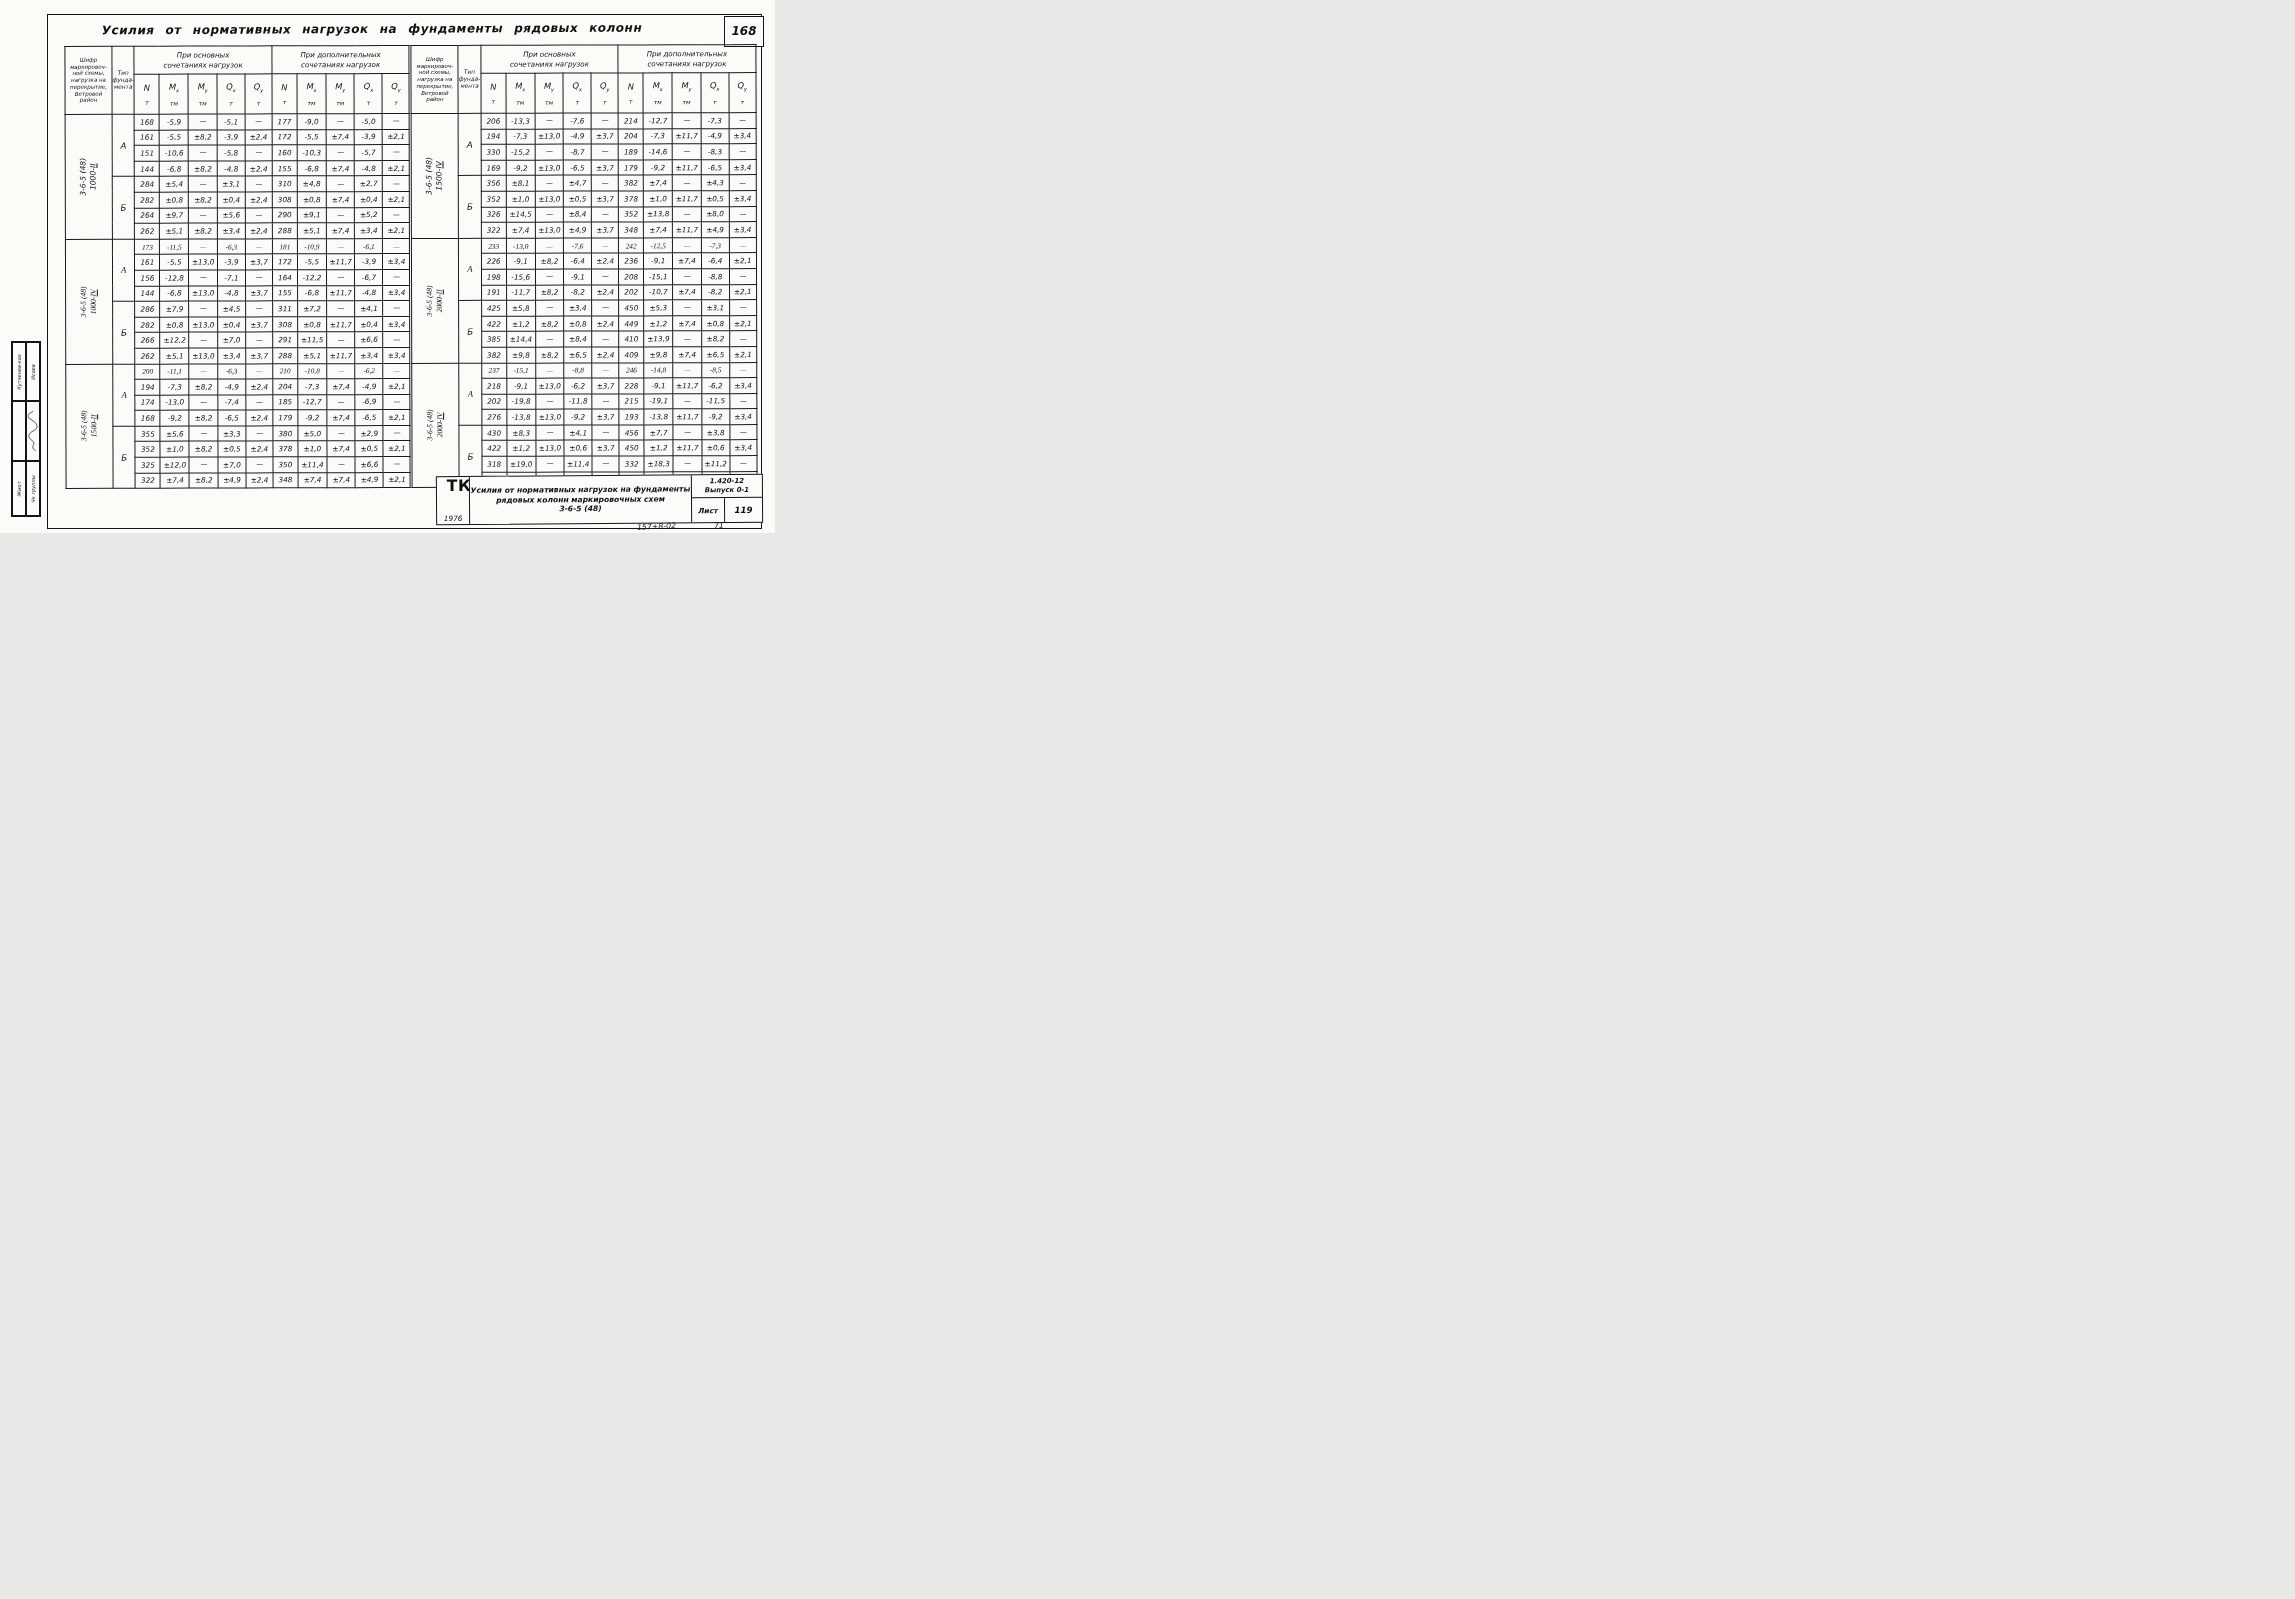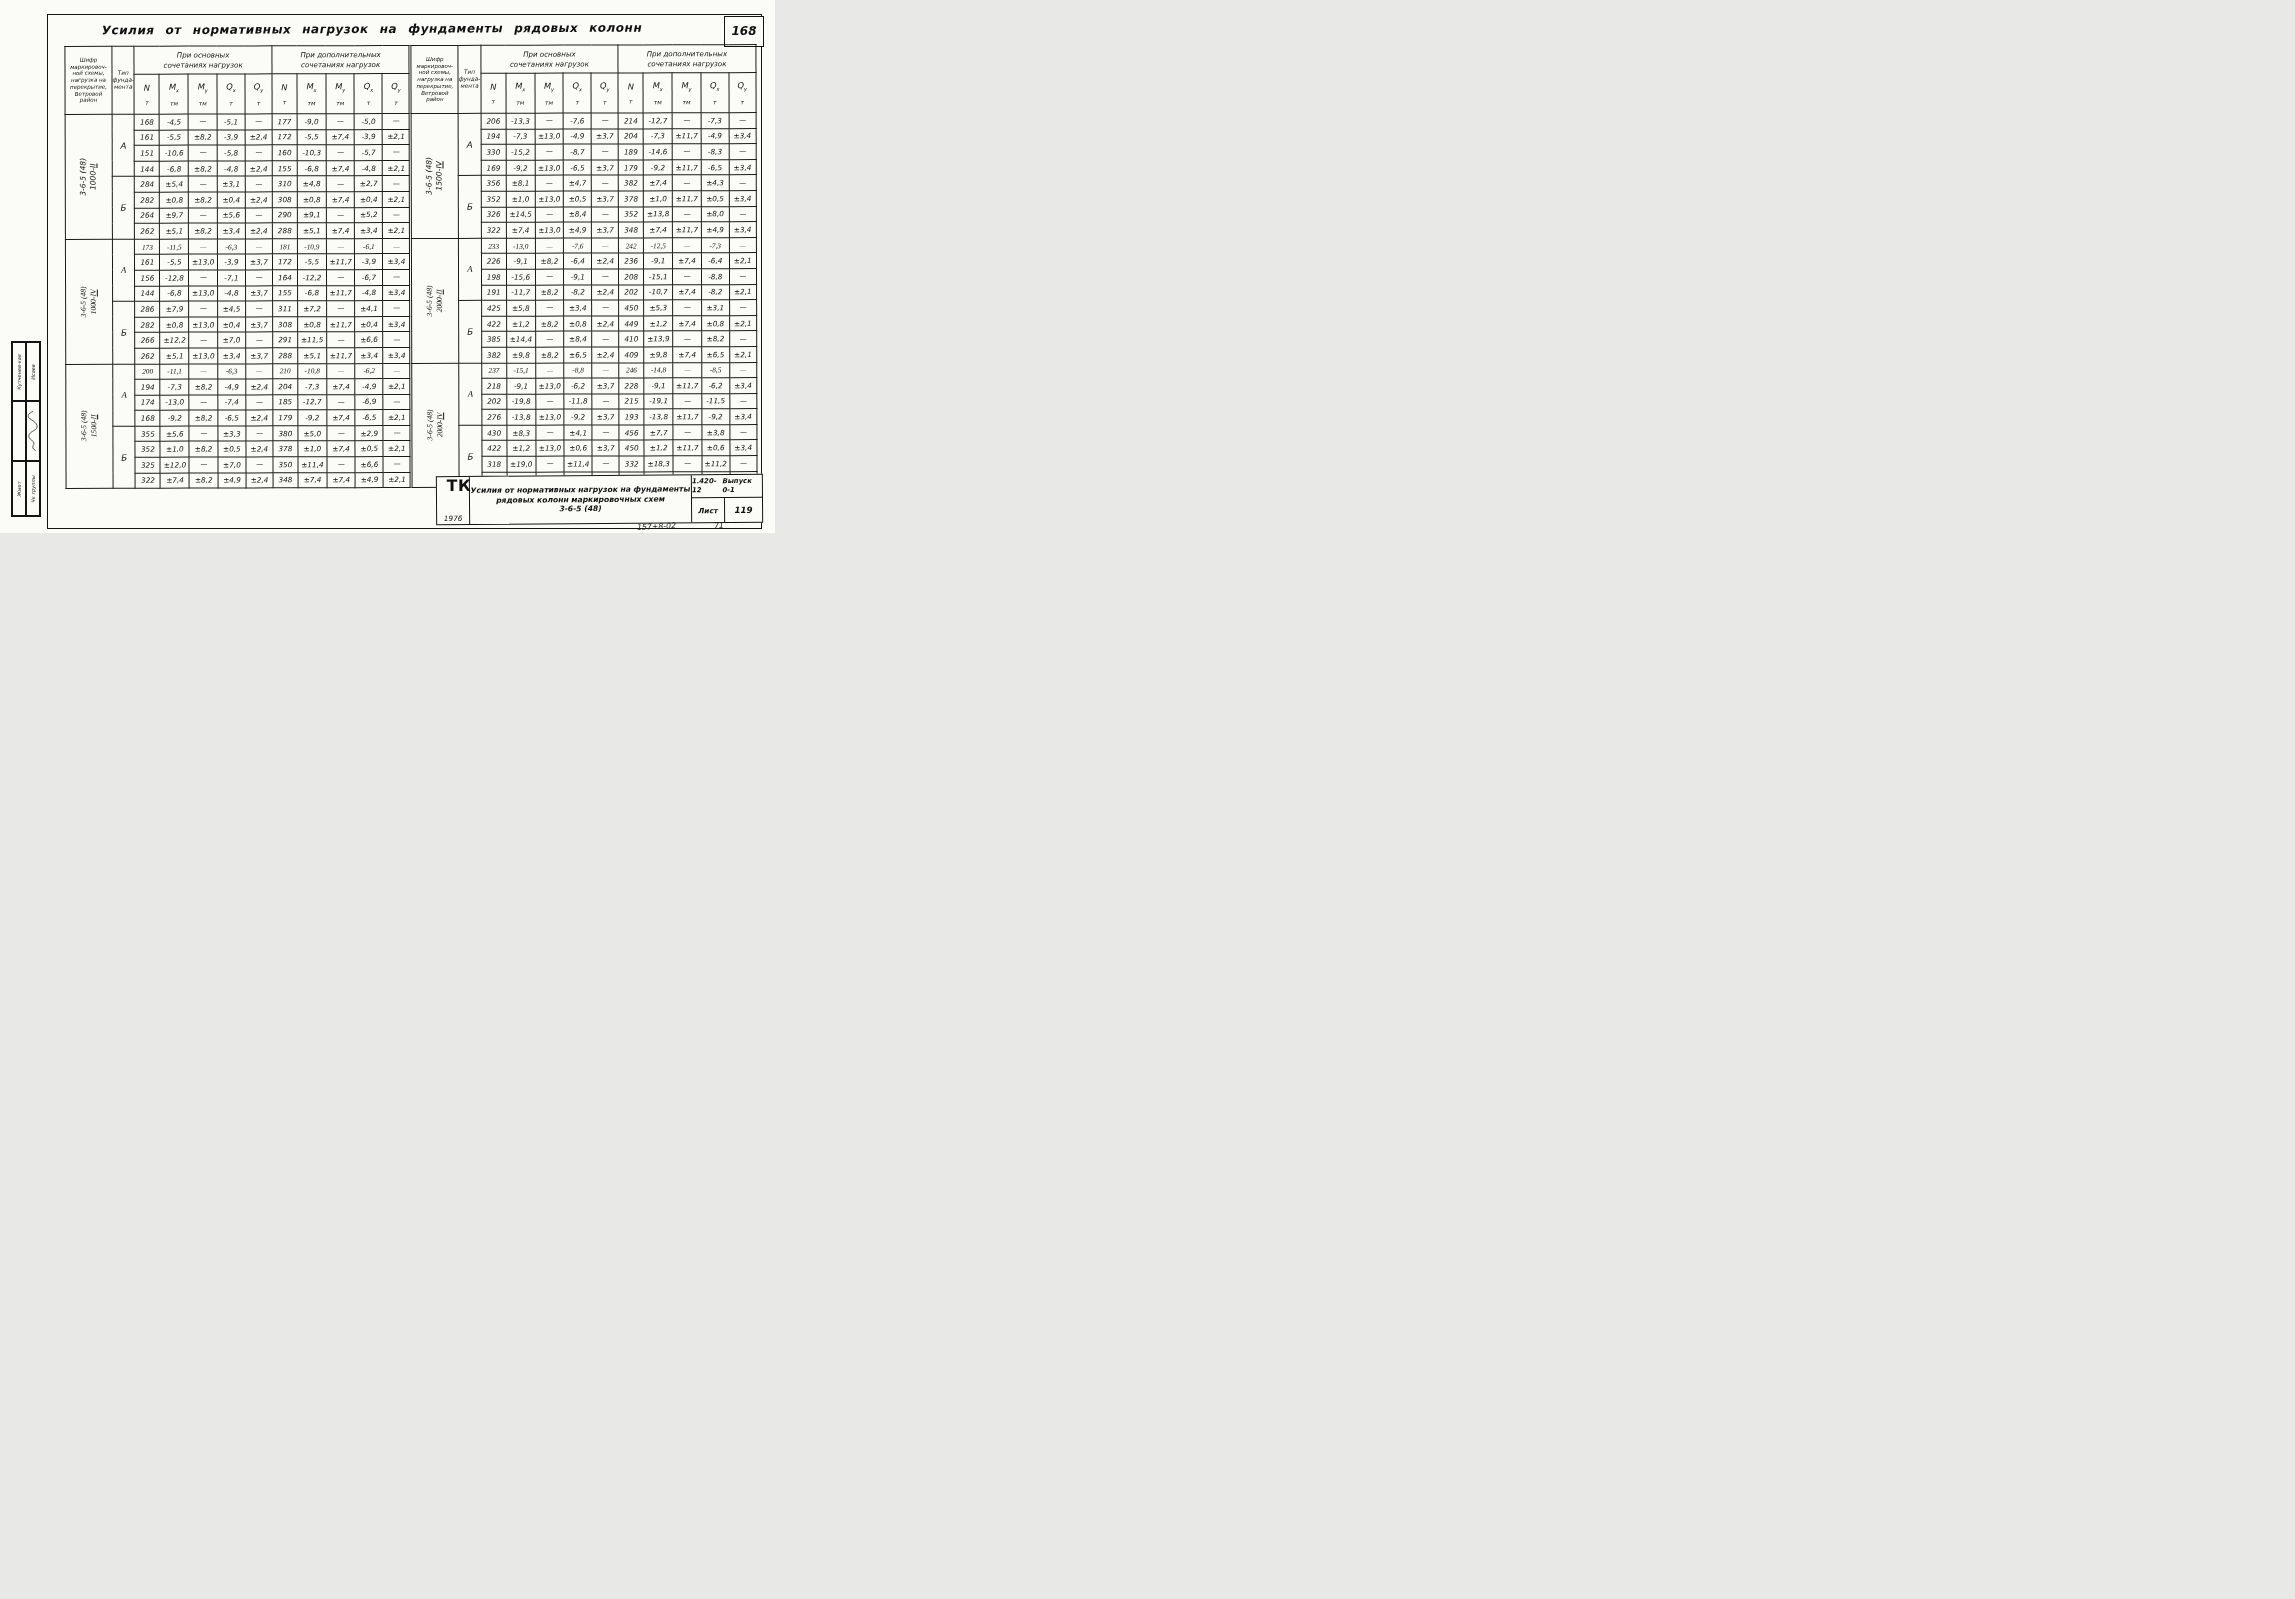--- a/index.html
+++ b/index.html
@@ -37,21 +37,21 @@
   
   .titleblock{position:absolute;left:436px;top:475px;width:325px;height:47px;border:1.8px solid #141414;
        display:flex;background:#fbfbf8;transform:rotate(-0.4deg);}
   .tb-logo{width:32px;border-right:1.4px solid #141414;display:flex;flex-direction:column;
        align-items:center;justify-content:space-between;padding:1.8px 0 0.9px 0;}
   .tb-logo-top{font-size:15.6px;font-weight:bold;letter-spacing:0.5px;line-height:0.9;margin-left:12px;}
   .tb-logo-bottom{font-style:italic;font-size:7.3px;}
   .tb-title{flex:1;display:flex;flex-direction:column;align-items:center;justify-content:center;
        font-style:italic;font-size:7.6px;line-height:1.3;white-space:pre-line;text-align:center;font-weight:bold;}
   .tb-right{width:70px;border-left:1.4px solid #141414;display:flex;flex-direction:column;}
-  .tb-code{height:22px;border-bottom:1.4px solid #141414;display:flex;flex-direction:row;
+  .tb-code{height:22px;border-bottom:1.4px solid #141414;display:flex;flex-direction:column;
        align-items:center;justify-content:center;font-style:italic;font-size:6.9px;line-height:1.25;font-weight:bold;}
   .tb-sheetrow{flex:1;display:flex;text-align:right;}
   .tb-sheetlabel{width:32px;border-right:1.1px solid #141414;display:flex;align-items:center;
        justify-content:center;font-style:italic;font-size:7.3px;font-weight:bold;}
   .tb-sheetnum{flex:1;display:flex;align-items:center;justify-content:center;
        font-style:italic;font-size:8.7px;font-weight:bold;}
   .handnote{position:absolute;font-style:italic;font-size:7.8px;color:#1c1c1c;transform:rotate(-3deg);}
   
   .stamp{position:absolute;left:11px;top:341px;width:27.5px;height:174px;border:1.1px solid #141414;
        display:grid;grid-template-columns:1fr 1fr;grid-template-rows:59px 60px 1fr;background:#fbfbf8;}
@@ -151,21 +151,21 @@
         <tbody>
           <tr>
             <td class="scheme-cell" rowspan="8">
               <div class="rot">
                 <div class="scheme-line">3-6-5 (48)</div>
                 <div class="scheme-line">1000-<span class="roman">II</span></div>
               </div>
             </td>
             <td class="type-cell" rowspan="4">А</td>
             <td class="num-cell">168</td>
-            <td class="num-cell">-4,5</td>
+            <td class="num-cell">-5,9</td>
             <td class="num-cell dash">—</td>
             <td class="num-cell">-5,1</td>
             <td class="num-cell dash">—</td>
             <td class="num-cell">177</td>
             <td class="num-cell">-9,0</td>
             <td class="num-cell dash">—</td>
             <td class="num-cell">-5,0</td>
             <td class="num-cell dash">—</td>
           </tr>
           <tr>

